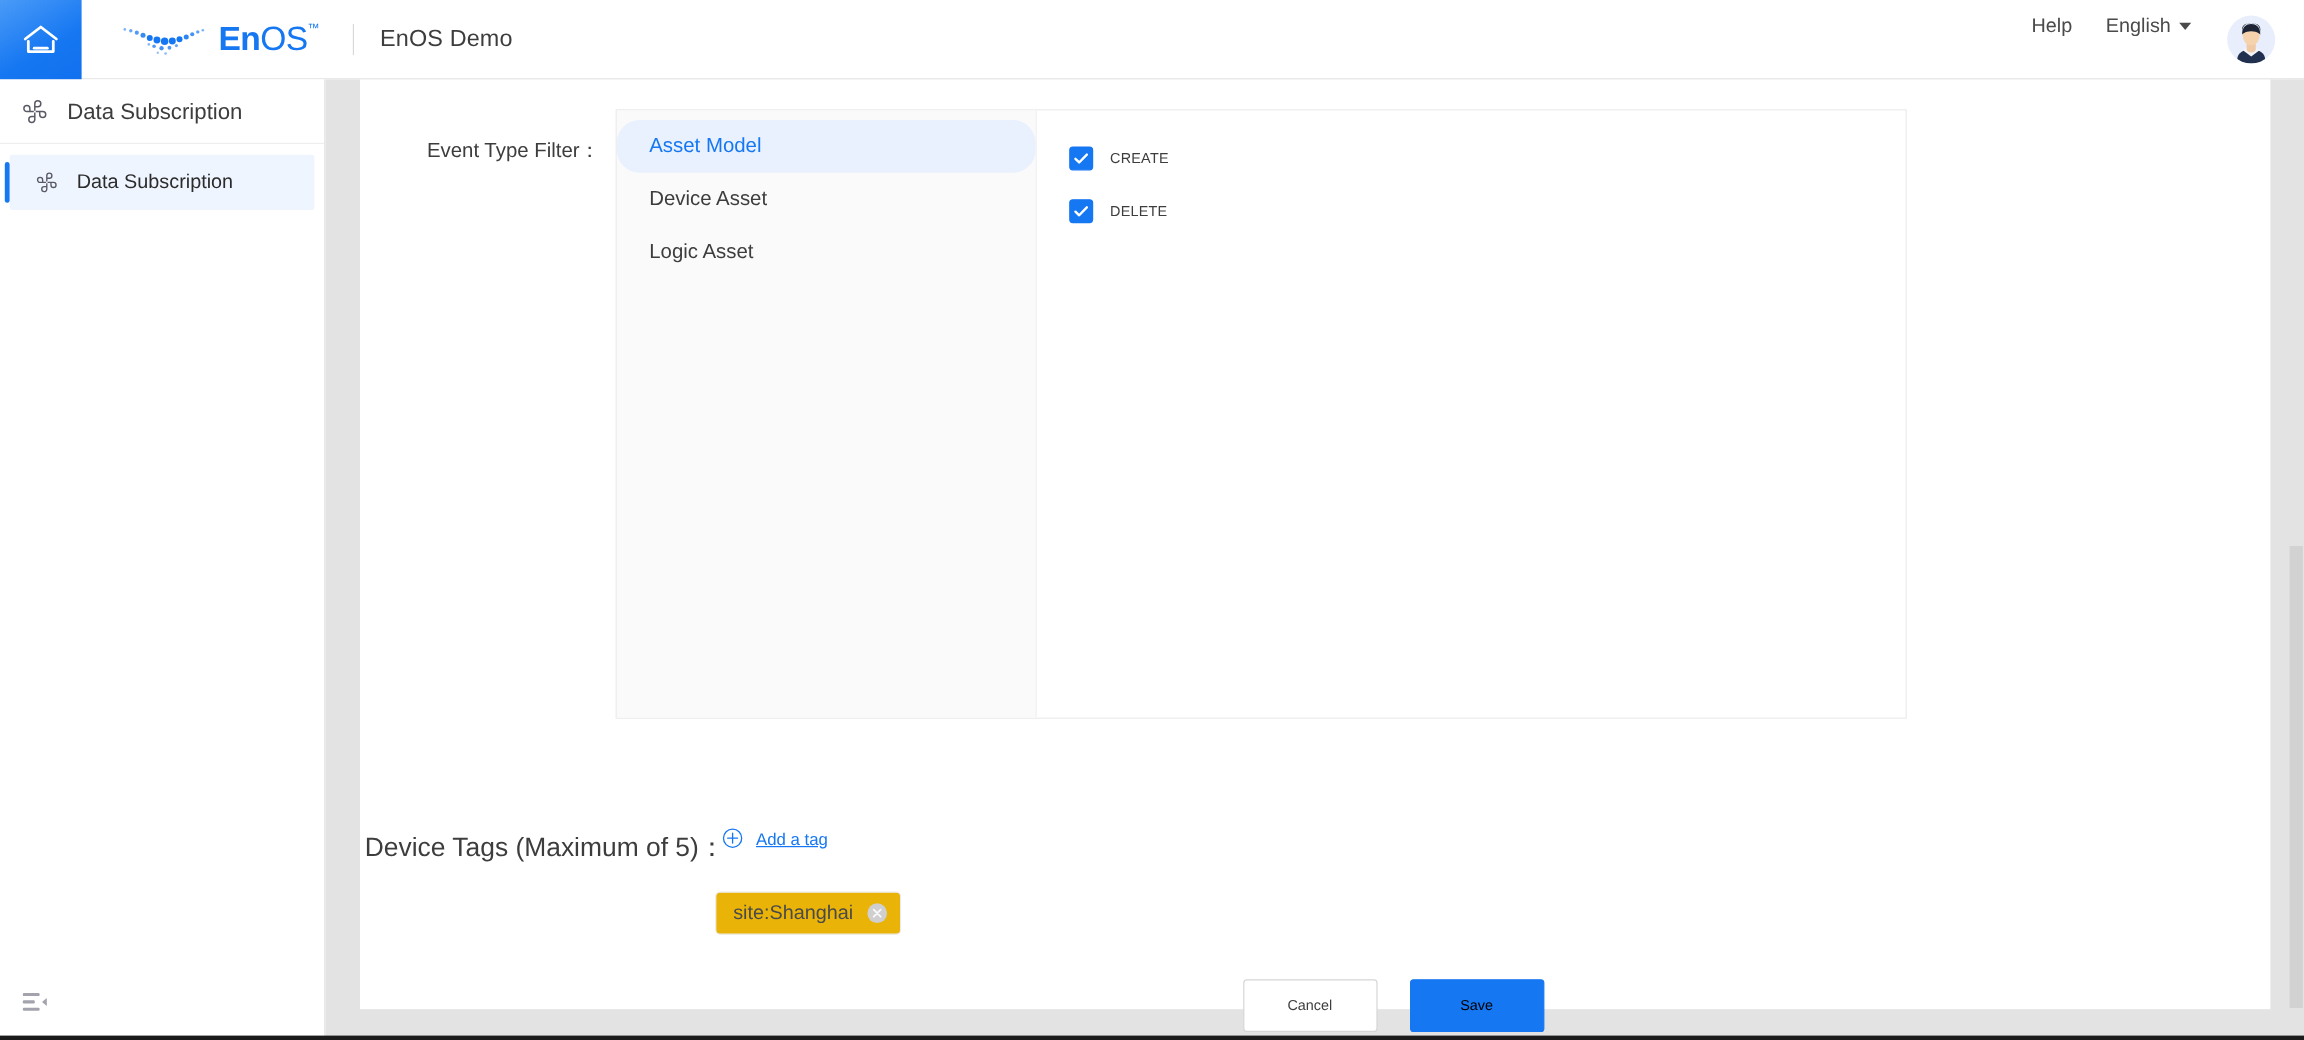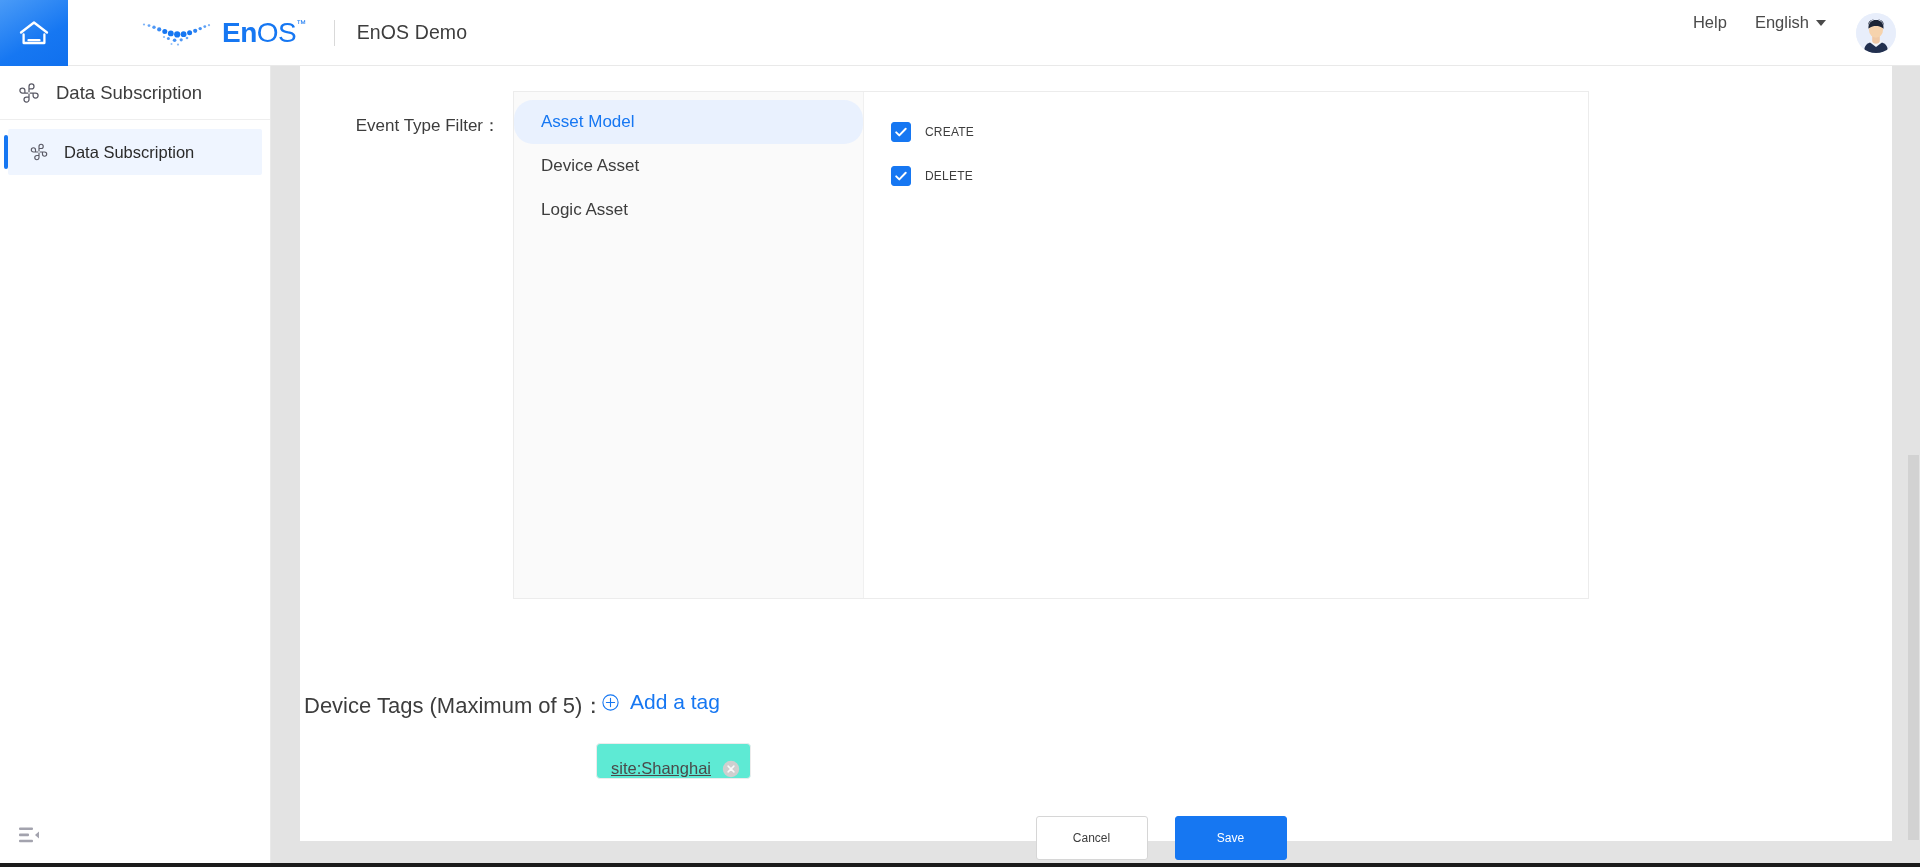--- a/index.html
+++ b/index.html
@@ -23,21 +23,20 @@
   
   #header {
     position: absolute;
     left: 0; top: 0;
     width: 1920px; height: 66px;
     background: #ffffff;
     border-bottom: 1px solid #e9e9e9;
     display: flex;
     align-items: center;
     z-index: 20;
-    gap: 40px;
   }
   #home-tile {
     width: 68px; height: 66px;
     background: linear-gradient(150deg,#4a9bf7 0%, #1677f2 60%, #1070ee 100%);
     display: flex; align-items: center; justify-content: center;
     flex: 0 0 68px;
     cursor: pointer;
   }
   #home-tile svg { display:block; }
 
@@ -301,39 +300,39 @@
   #add-tag {
     position: absolute;
     left: 302px; top: -1px;
     display: flex; align-items: center;
     cursor: pointer;
     white-space: nowrap;
   }
   #add-tag .plus-icon { width: 17px; height: 17px; display:block; flex:0 0 17px; }
   #add-tag .txt {
     margin-left: 11px;
-    font-size: 21px;
+    font-size: 14px;
     color: #1677f2;
+    text-decoration: underline;
   }
   #tag-chips {
     position: absolute;
     left: 296px; top: 52px;
   }
   .tag-chip {
     display: inline-flex;
-    align-items: flex-end;
+    align-items: center;
     height: 36px;
     padding: 0 10px 0 14px;
-    background: #5eead4;
+    background: #eab308;
     border: 1px solid #ececec;
     border-radius: 4px;
     font-size: 16.5px;
     color: #4a4a4a;
     white-space: nowrap;
-    text-decoration: underline;
   }
   .tag-chip .chip-close {
     margin-left: 11px;
     width: 18px; height: 18px;
     flex: 0 0 18px;
     cursor: pointer;
   }
   .tag-chip .chip-close svg { display:block; }
 
   
@@ -358,21 +357,21 @@
     font-family: "Liberation Sans", sans-serif;
   }
   #cancel-btn {
     background: #ffffff;
     border: 1px solid #d6d6d6;
     color: #3d3d3d;
   }
   #save-btn {
     background: #1677f2;
     border: 1px solid #1677f2;
-    color: #ffffff;
+    color: #000000;
   }
 
   
   #bottom-edge {
     position: absolute;
     left: 0; bottom: 0;
     width: 1920px; height: 4px;
     background: #1b1b1b;
     z-index: 30;
   }

